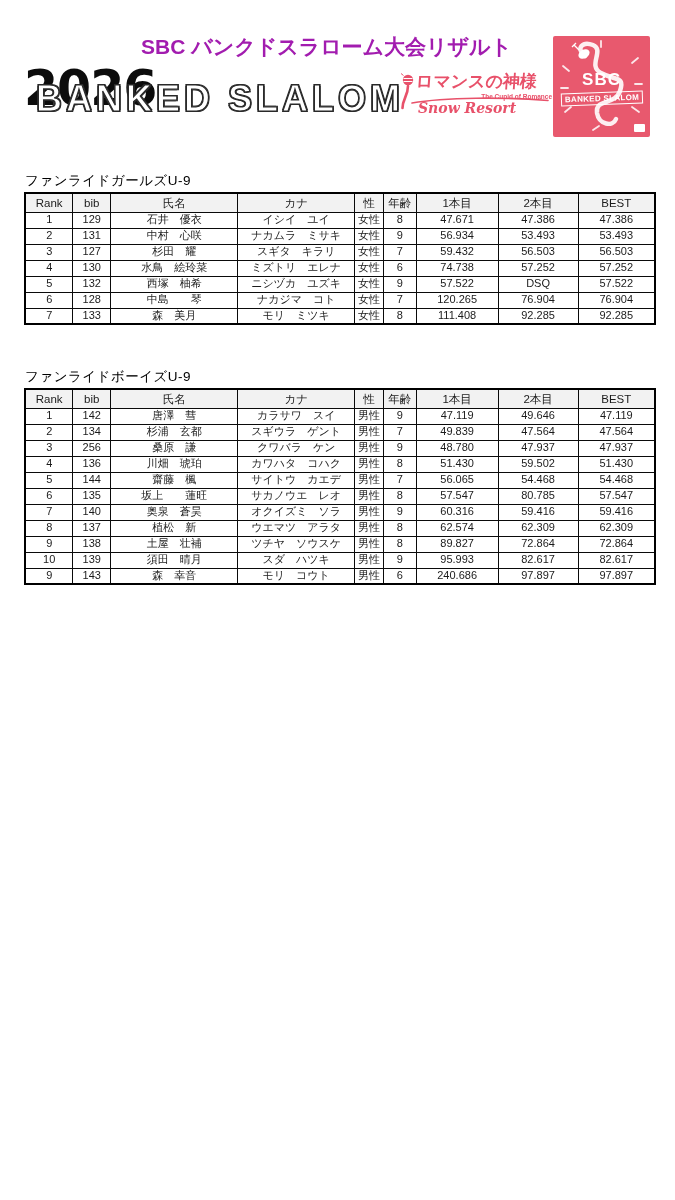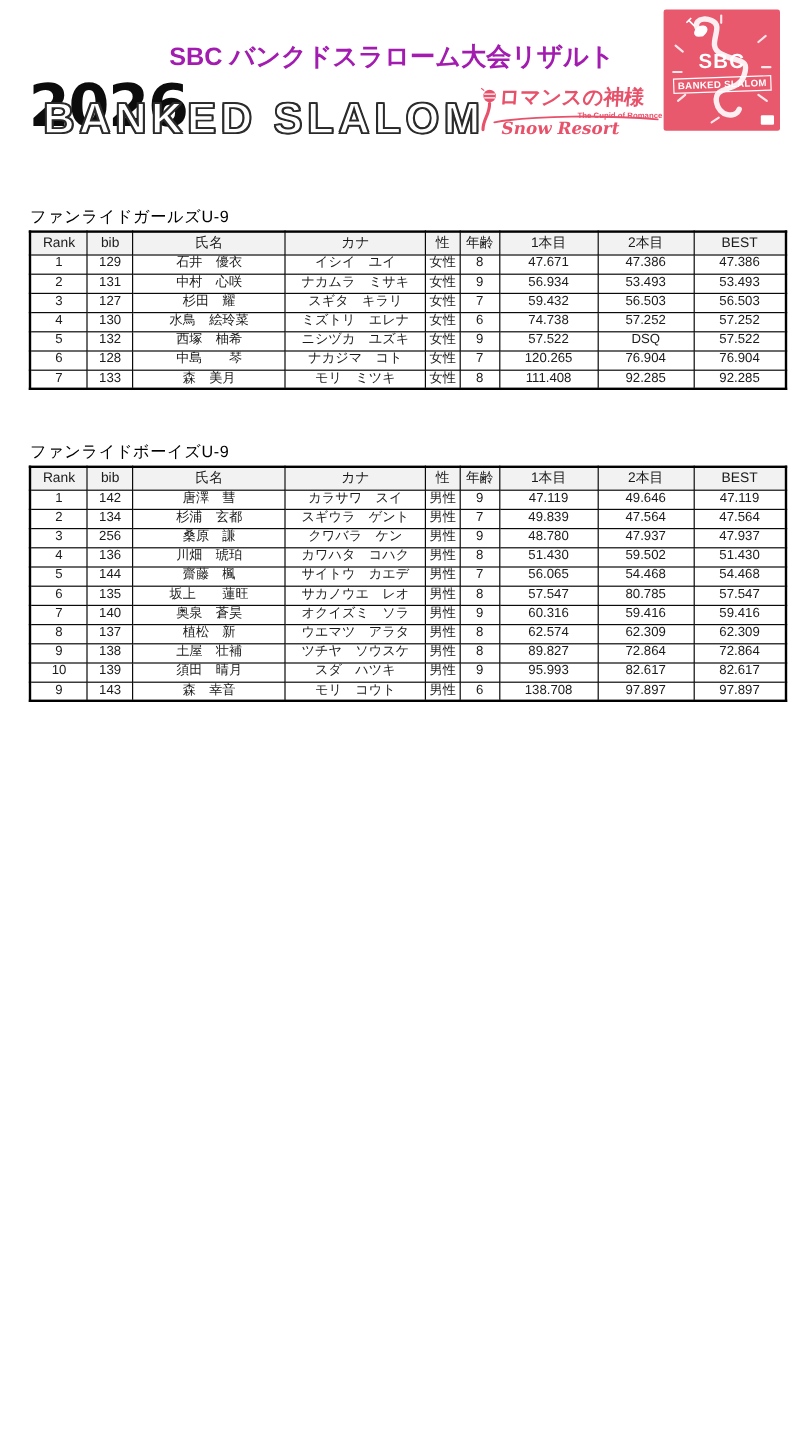--- a/index.html
+++ b/index.html
@@ -46,21 +46,21 @@
     font-size: 6.5px; font-weight: bold; white-space: nowrap;
   }
   .romance-resort {
     position: absolute; left: 18px; top: 30px;
     font-size: 14px; font-style: italic; font-weight: bold;
     font-family: "DejaVu Serif", serif; white-space: nowrap;
   }
 
   
   .badge {
-    position: absolute; left: 553px; top: 8px;
+    position: absolute; left: 553px; top: 36px;
     width: 97px; height: 101px; background: #e8596e; border-radius: 2px;
   }
   .badge svg { position: absolute; left: 0; top: 0; }
   .badge-sbc {
     position: absolute; top: 34px; left: 0; width: 100%;
     text-align: center; font-size: 17px; font-weight: bold;
     color: #fff; letter-spacing: 1px;
   }
   .badge-bs {
     position: absolute; top: 56px; left: 50%;
@@ -394,20 +394,20 @@
           <td>82.617</td>
           <td>82.617</td>
         </tr>
         <tr>
           <td>9</td>
           <td>143</td>
           <td>森　幸音</td>
           <td>モリ　コウト</td>
           <td>男性</td>
           <td>6</td>
-          <td>138.708</td>
+          <td>240.686</td>
           <td>97.897</td>
           <td>97.897</td>
         </tr>
       </tbody>
     </table>
 
 </div>
 
 </body></html>

